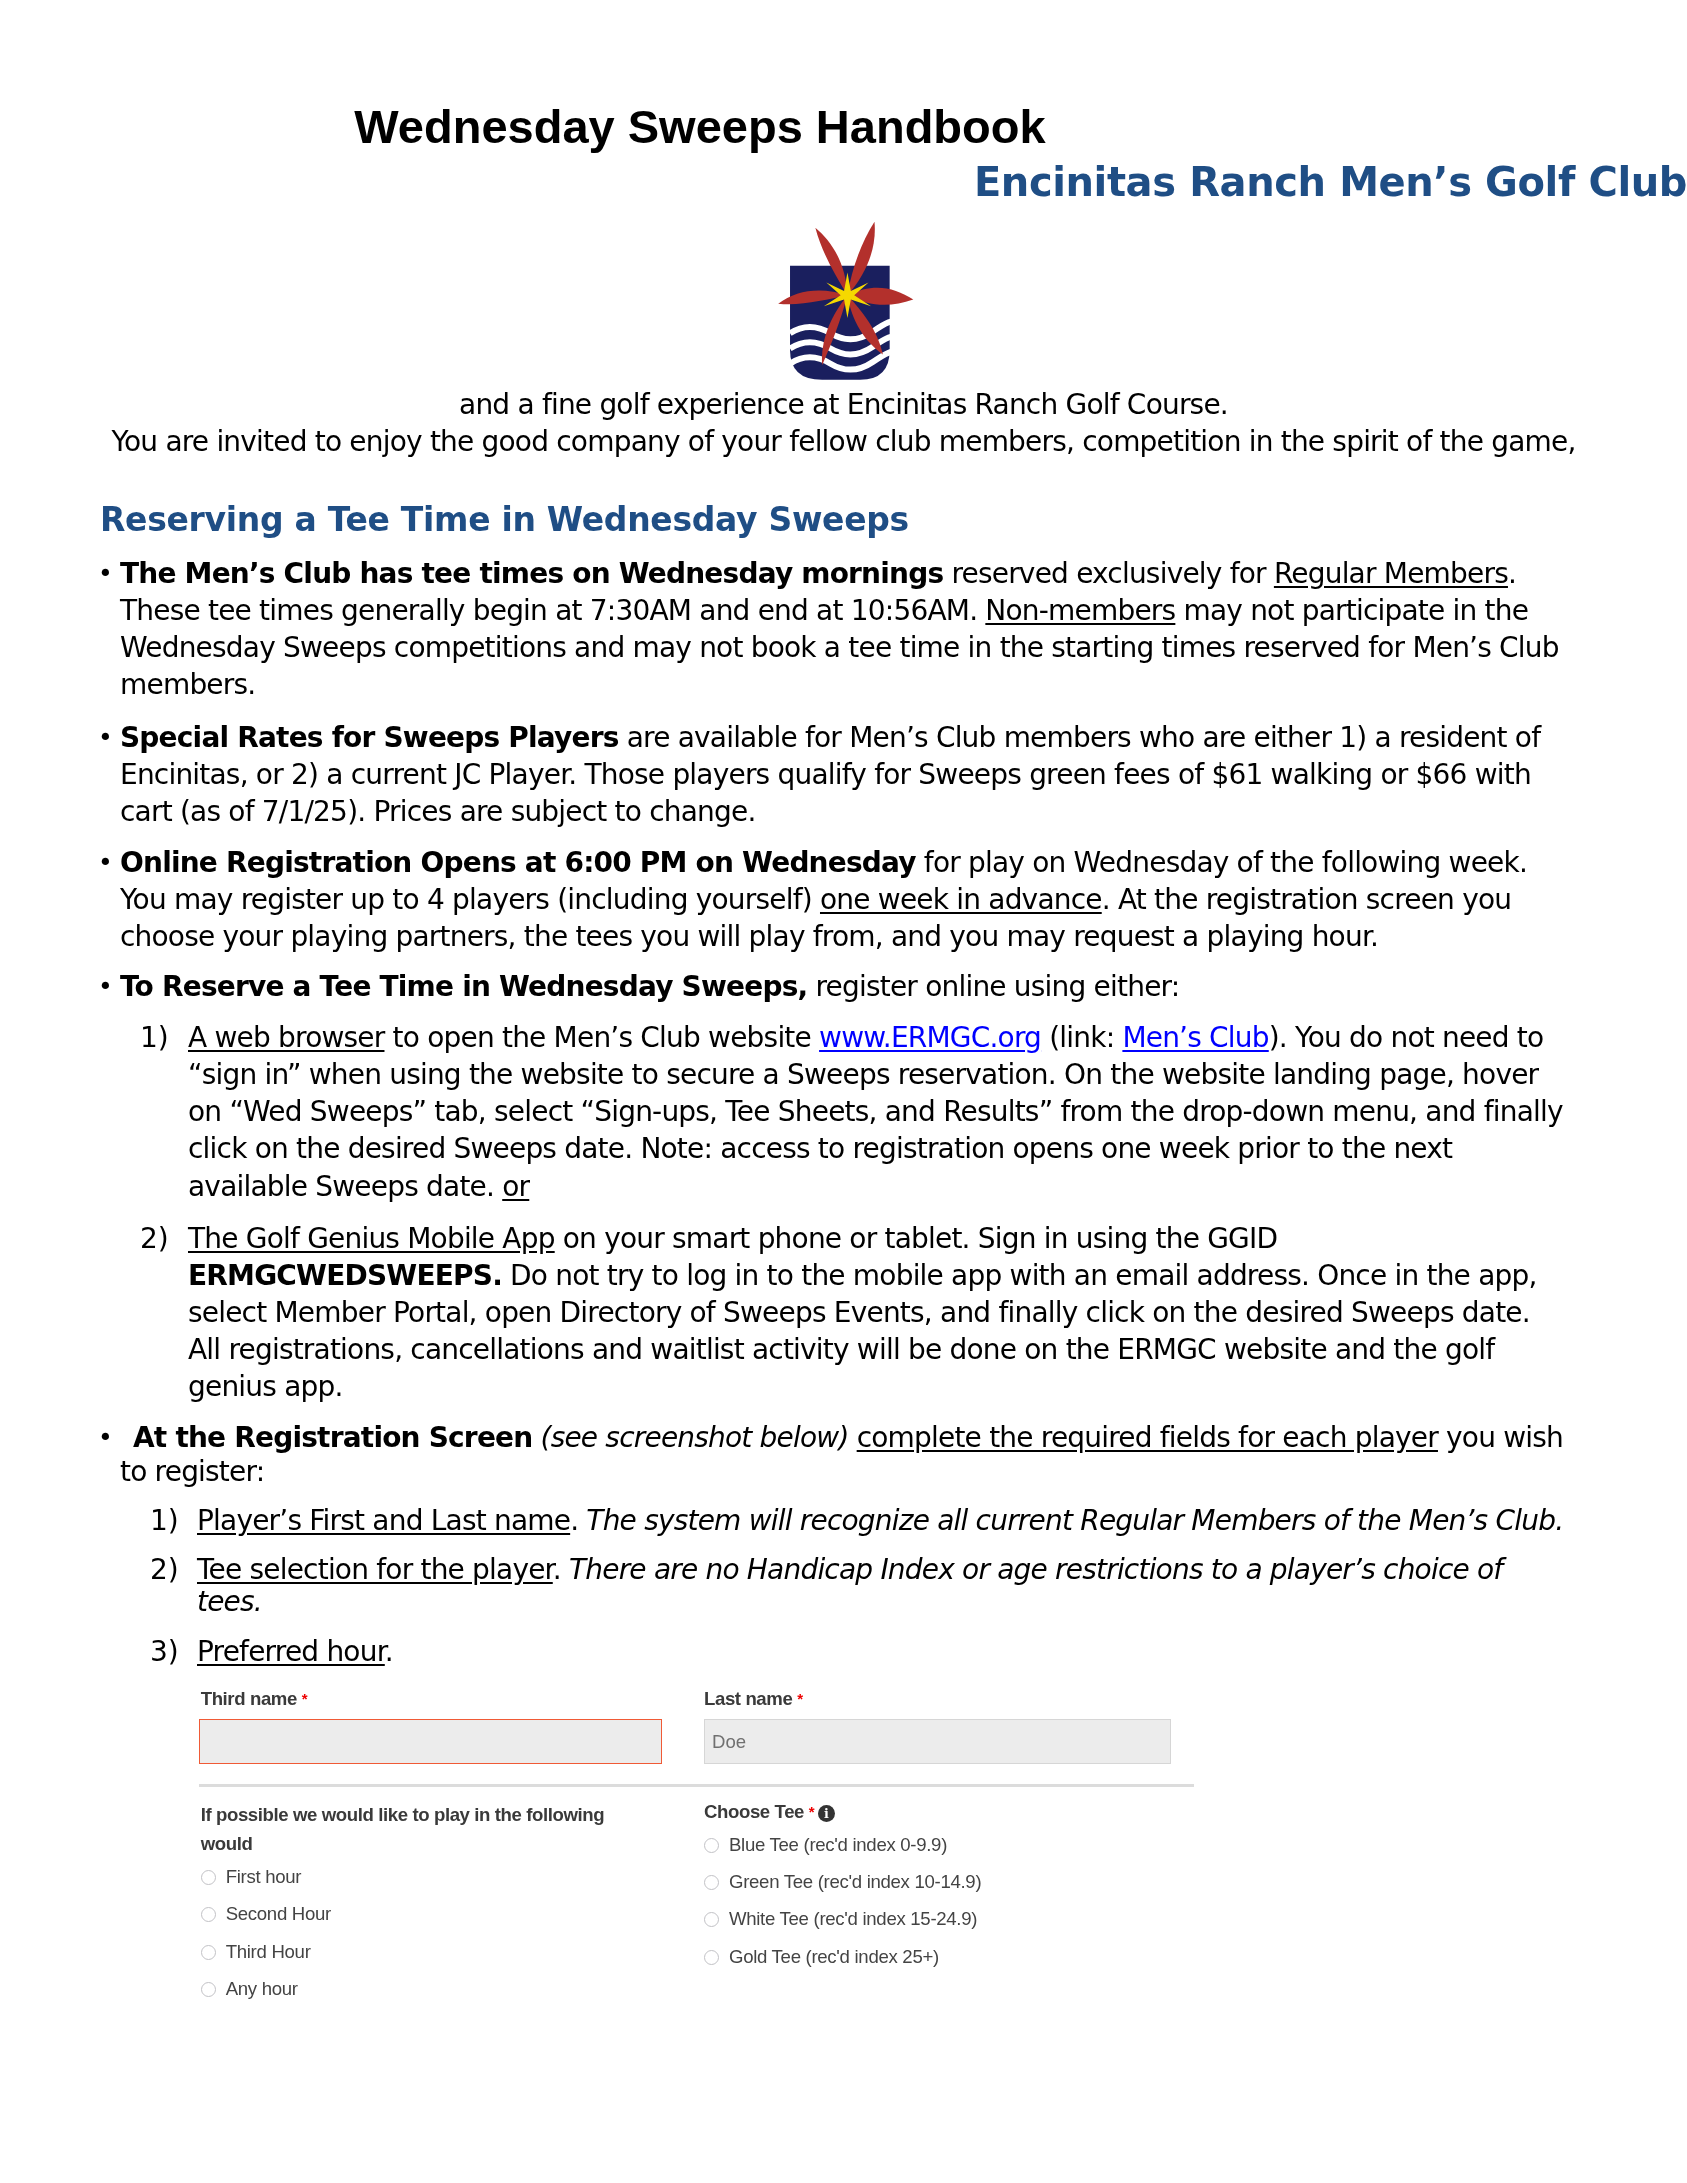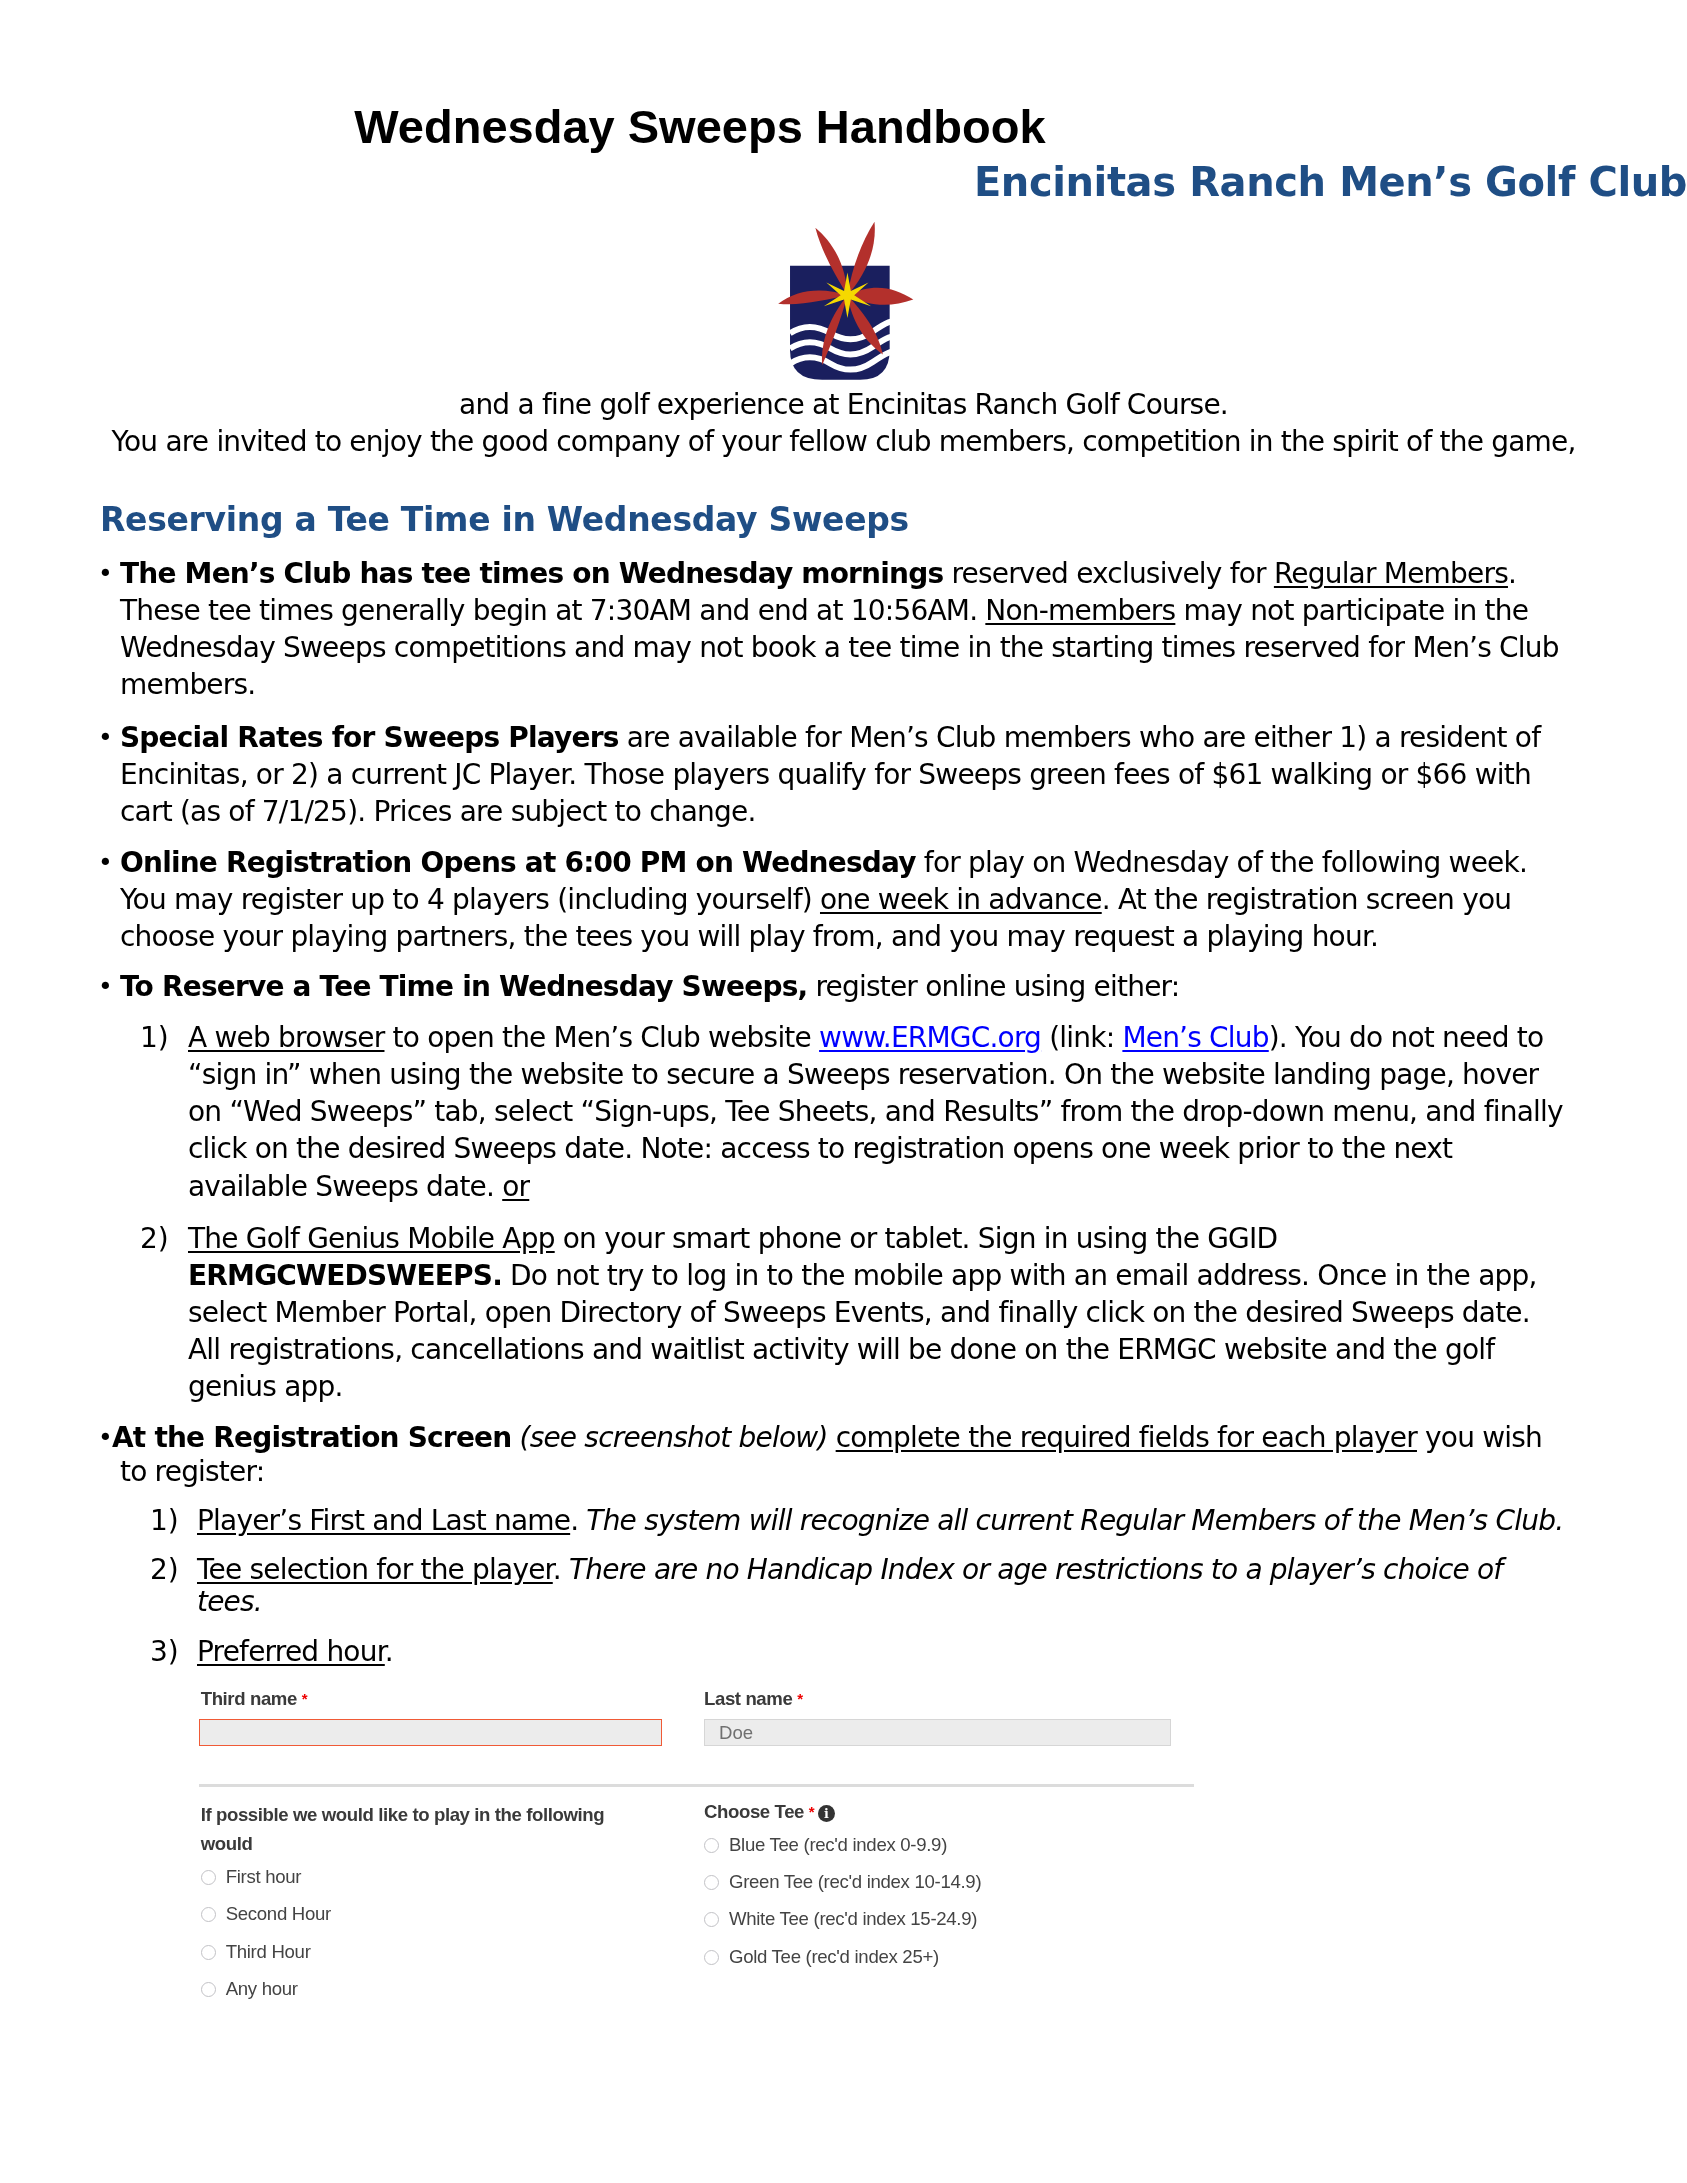--- a/index.html
+++ b/index.html
@@ -19,22 +19,22 @@
   .i { font-style: italic; }
   .u { text-decoration: underline; text-underline-offset: 3.4px; }
   .link { color: #0000ff; text-decoration: underline; text-underline-offset: 3.4px; }
   .bullet { position: absolute; font-size: 25px; line-height: 37px; }
   .num { position: absolute; font-size: 28px; line-height: 37px; white-space: nowrap; }
   
   .form { position: absolute; left: 194px; top: 1679px; width: 1012px; height: 337px;
           font-family: "Liberation Sans", sans-serif; color: #333; }
   .f-label { position: absolute; font-weight: bold; font-size: 18.6px; line-height: 23.6px; color: #3a3a3a; letter-spacing: -0.4px; }
   .req { color: #e00; font-size: 15px; vertical-align: top; }
-  .f-input { position: absolute; height: 27px; background: #ececec; border: 1.7px solid #d6d6d6; box-sizing: border-box;
-             font-family: "Liberation Sans", sans-serif; font-size: 18.6px; color: #555; padding: 0 14px; outline: none; }
+  .f-input { position: absolute; height: 45px; background: #ececec; border: 1.7px solid #d6d6d6; box-sizing: border-box;
+             font-family: "Liberation Sans", sans-serif; font-size: 18.6px; color: #555; padding: 0 7px; outline: none; }
   .f-input.error { border: 1.7px solid #f05a36; }
   .f-input::placeholder { color: #707070; }
   .sep { position: absolute; left: 5px; top: 105px; width: 995px; height: 2.5px; background: #dcdcdc; }
   .radio-row { position: absolute; display: flex; align-items: center; font-size: 18.6px; color: #444; letter-spacing: -0.3px; }
   .radio { width: 15px; height: 15px; border: 1.7px solid #c2c2c6; border-radius: 50%; box-sizing: border-box; margin-right: 10px; background: #fff; }
   .info { display: inline-block; width: 17px; height: 17px; border-radius: 50%; background: #333; color: #fff; font-size: 12.7px; line-height: 17px; text-align: center; font-weight: bold; font-family: "DejaVu Serif", serif; margin-left: 3.4px; vertical-align: middle; }
 </style>
 </head>
 <body>
 
@@ -129,21 +129,21 @@
   <div class="line" style="left:188px; top:1257px;">
     <span class="b">ERMGCWEDSWEEPS.</span><span>  Do not try to log in to the mobile app with an email address.  Once in the app,</span>
   </div>
   <div class="line" style="left:188px; top:1294px;">select Member Portal, open Directory of Sweeps Events, and finally click on the desired Sweeps date.</div>
   <div class="line" style="left:188px; top:1331px;">All registrations, cancellations and waitlist activity will be done on the ERMGC website and the golf</div>
   <div class="line" style="left:188px; top:1368px;">genius app.</div>
 </div>
 
 <div>
   <span class="bullet" style="left:98px; top:1419px;">•</span>
-  <div class="line" style="left:112px; top:1419px;">
+  <div class="line" style="left:133px; top:1419px;">
     <span class="b">At the Registration Screen</span><span class="i"> (see screenshot below)</span><span> </span><span class="u">complete the required fields for each player</span><span> you wish</span>
   </div>
   <div class="line" style="left:120px; top:1453px;">to register:</div>
 
   <span class="num" style="left:150px; top:1502px;">1)</span>
   <div class="line" style="left:197px; top:1502px;">
     <span class="u">Player’s First and Last name</span><span>.  </span><span class="i">The system will recognize all current Regular Members of the Men’s Club.</span>
   </div>
 
   <span class="num" style="left:150px; top:1551px;">2)</span>

